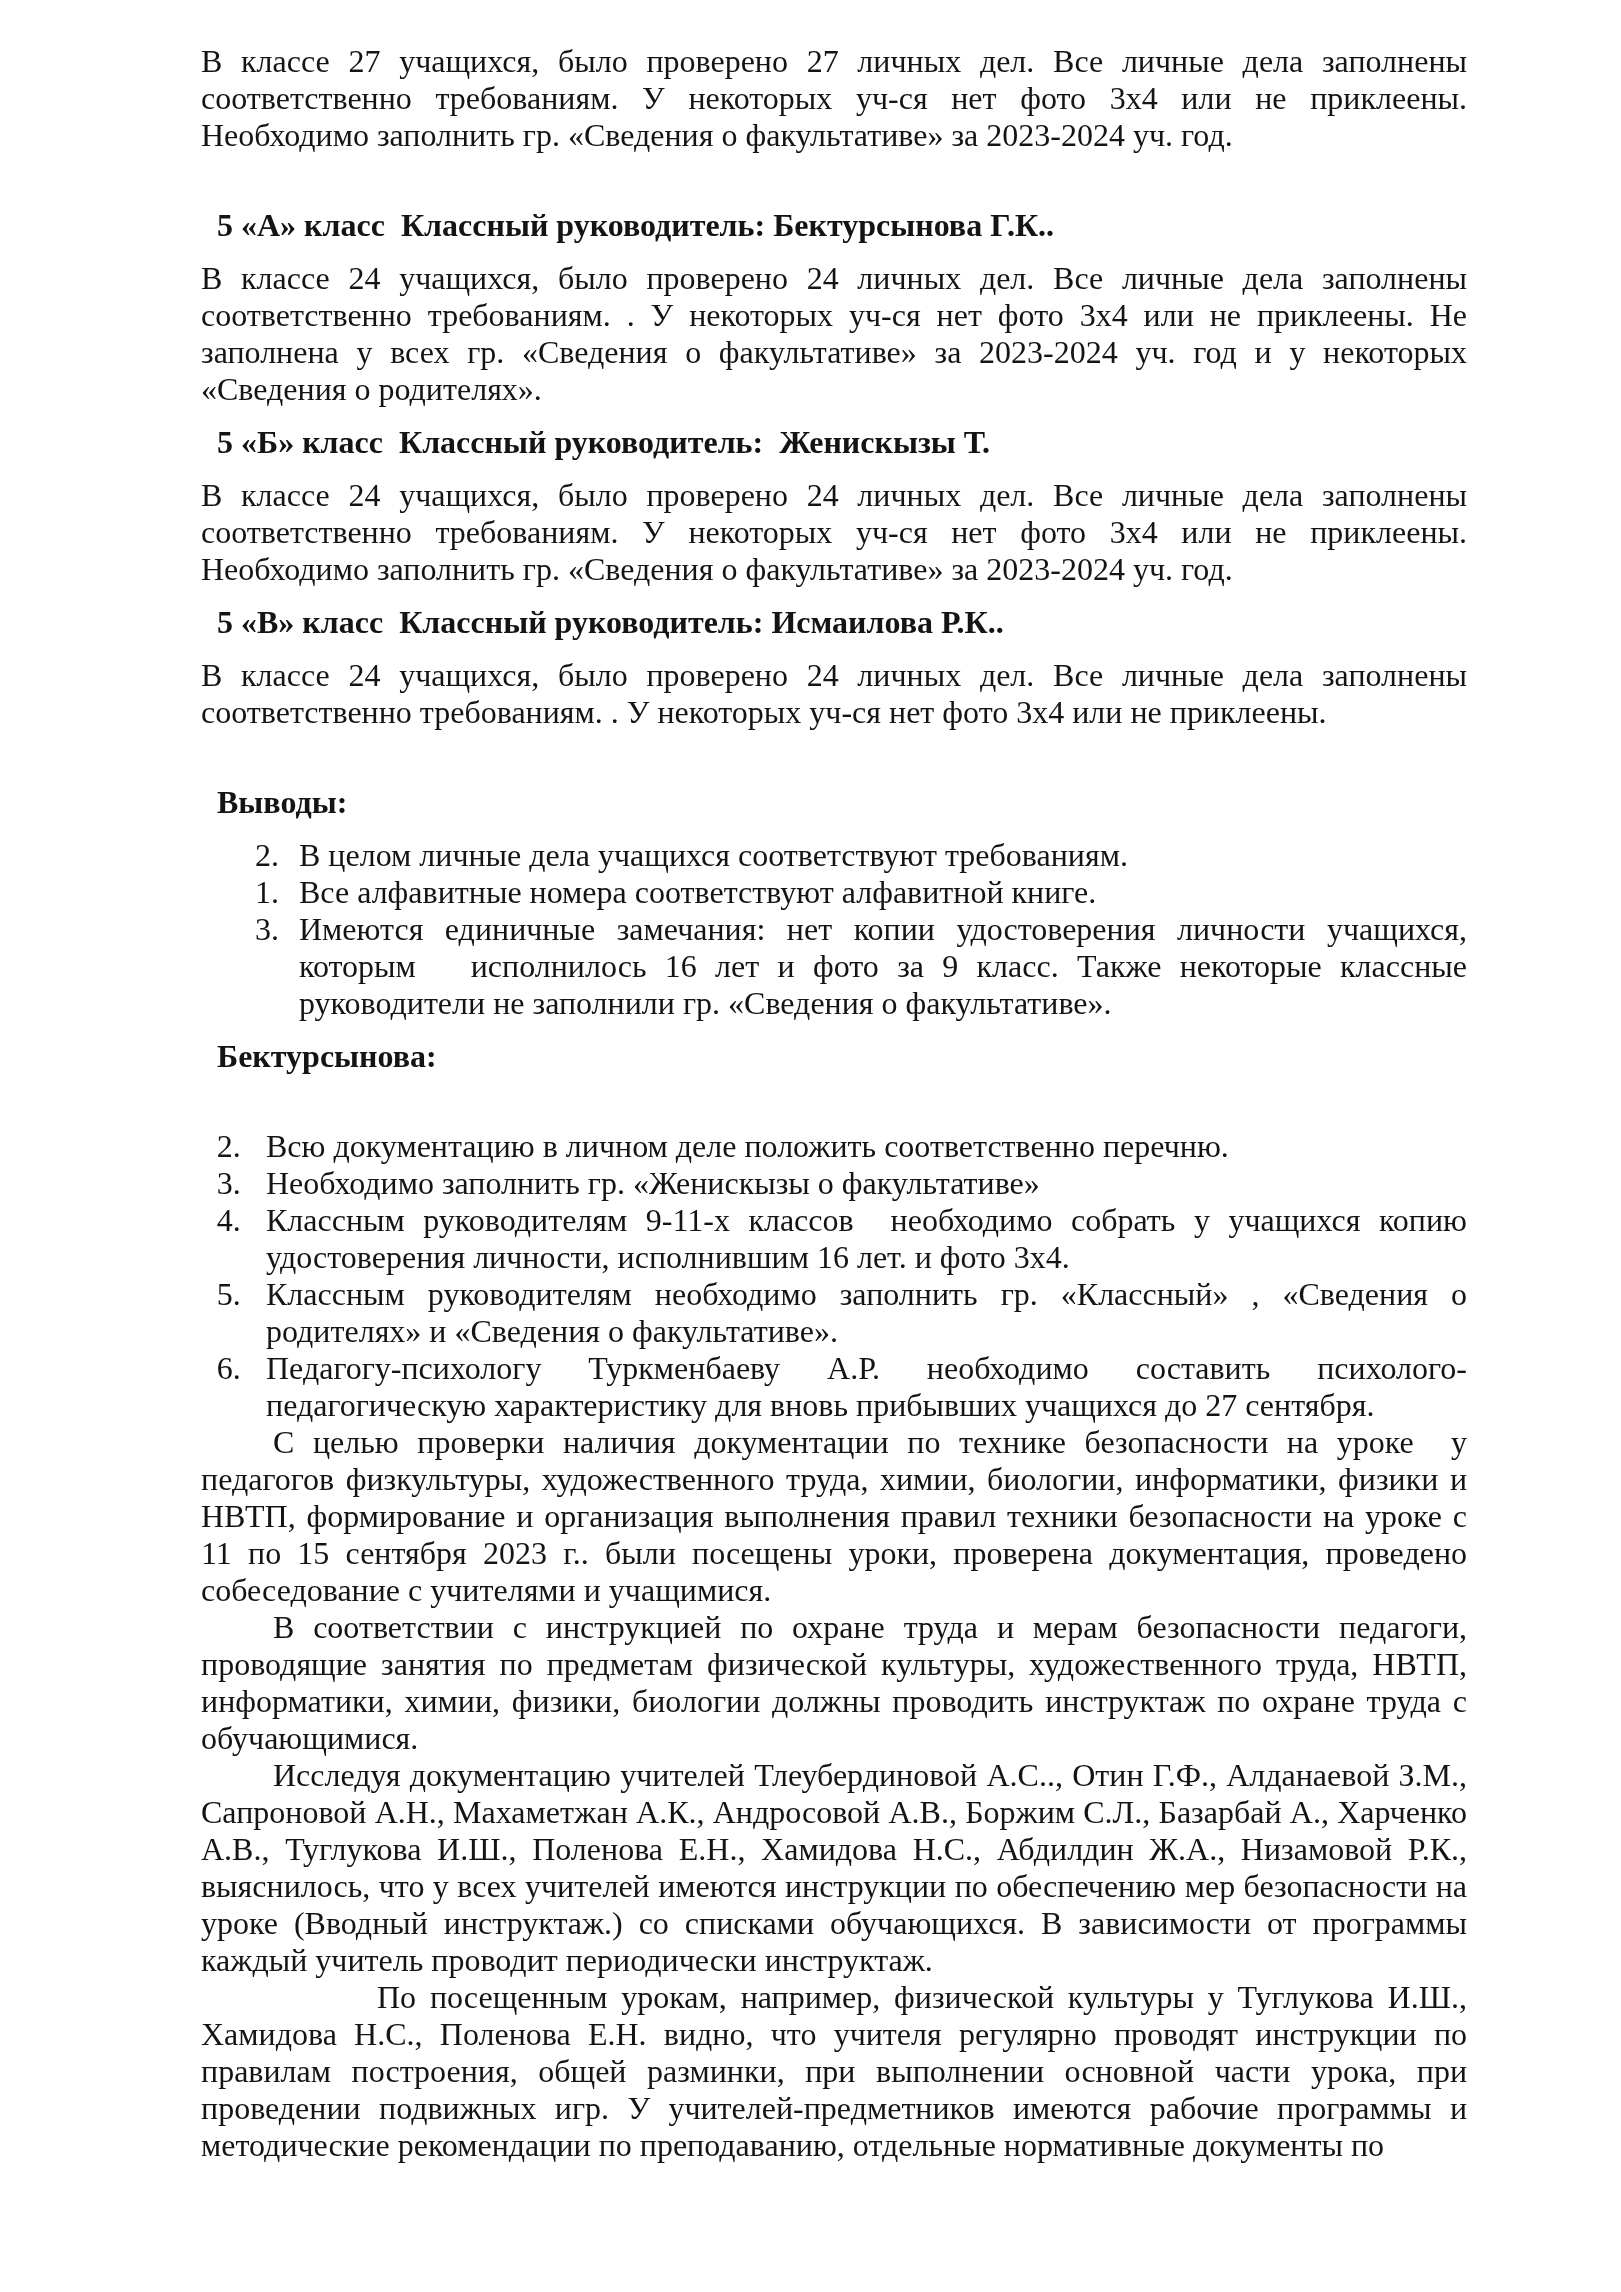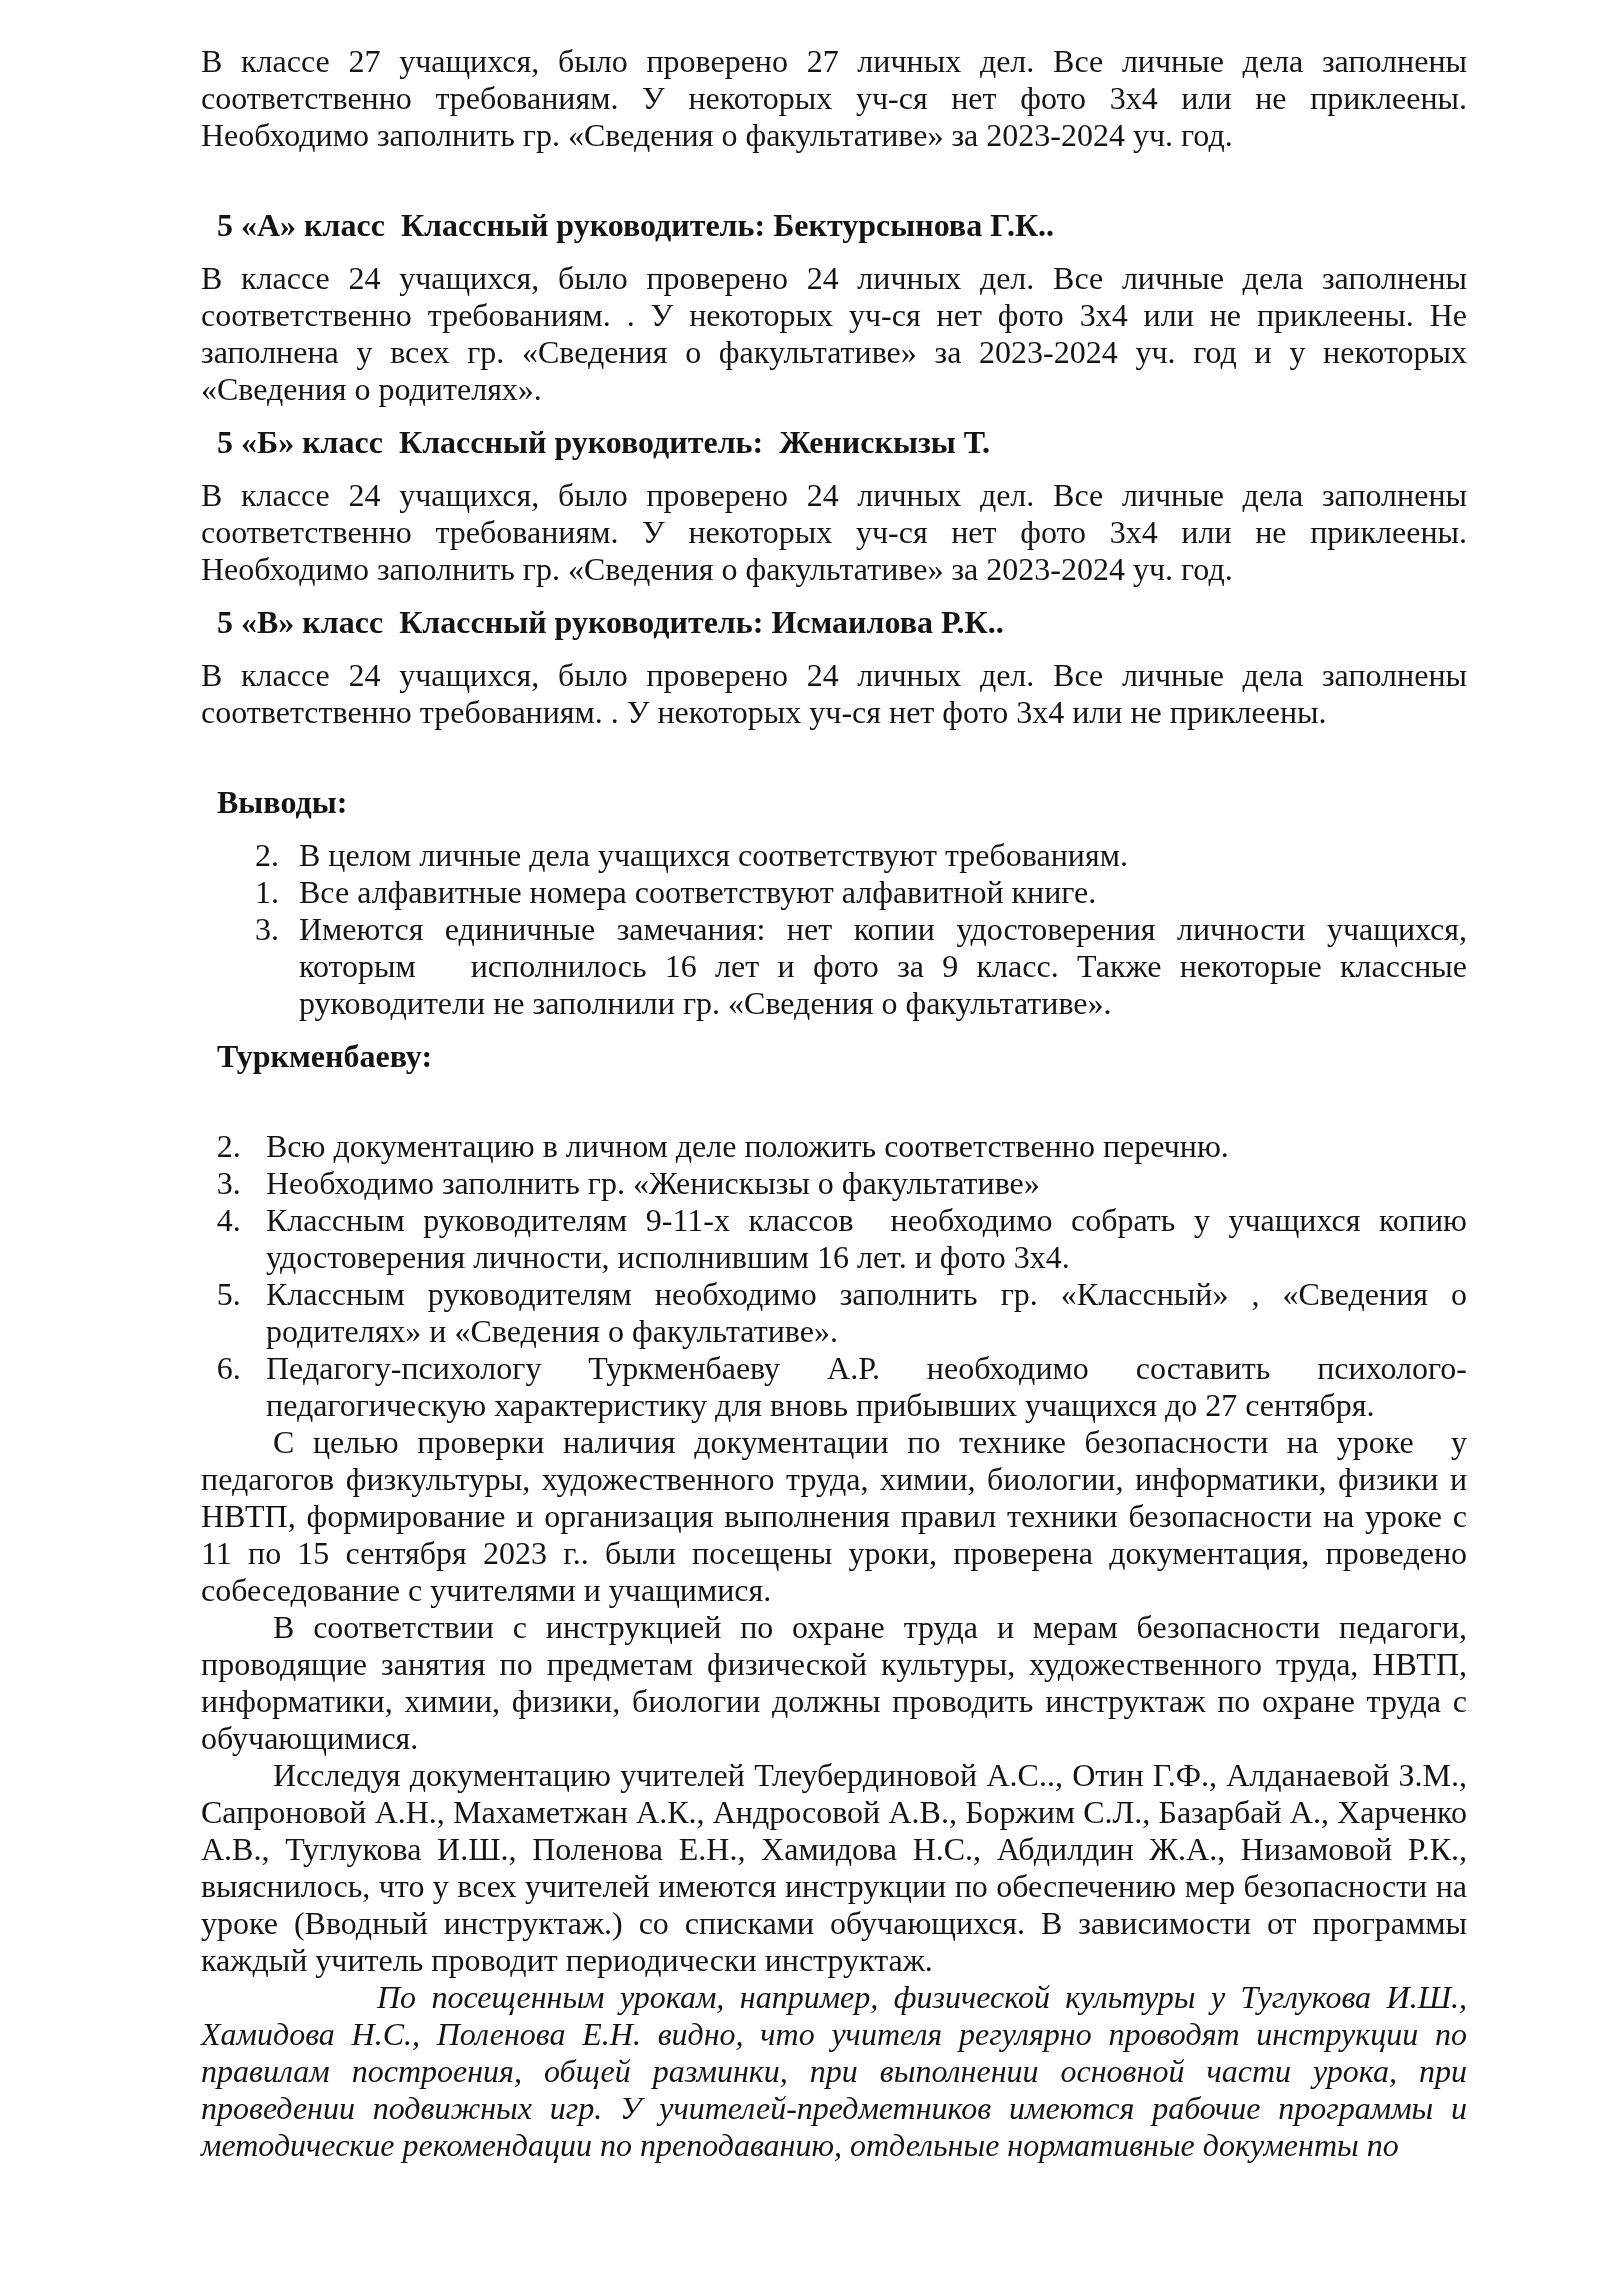--- a/index.html
+++ b/index.html
@@ -16,21 +16,21 @@
     line-height: 37px;
   }
   .content {
     position: absolute;
     left: 201px;
     right: 154px;
     top: 43px;
   }
   .p { margin: 0; text-align: justify; }
   .indent-std { text-indent: 72px; }
-  .indent-big { text-indent: 176px; font-style: italic; }
+  .indent-big { text-indent: 176px; }
   .h { margin: 16px; font-weight: bold; text-align: left; }
   .spacer { height: 37px; }
   .list { margin: 0; }
   .li { position: relative; text-align: justify; }
   .li::before { content: attr(data-num); position: absolute; top: 0; }
   .list-v .li { padding-left: 98px; }
   .list-v .li::before { left: 54px; }
   .list-r .li { padding-left: 65px; }
   .list-r .li::before { left: 15.7px; }
   .align-left { text-align: left; }
@@ -49,21 +49,21 @@
       <div class="p">В классе 24 учащихся, было проверено 24 личных дел. Все личные дела заполнены соответственно требованиям. У некоторых уч-ся нет фото 3х4 или не приклеены. Необходимо заполнить гр. «Сведения о факультативе» за 2023-2024 уч. год.</div>
       <div class="h">5 «В» класс &nbsp;Классный руководитель: Исмаилова Р.К..</div>
       <div class="p">В классе 24 учащихся, было проверено 24 личных дел. Все личные дела заполнены соответственно требованиям. . У некоторых уч-ся нет фото 3х4 или не приклеены.</div>
       <div class="spacer"></div>
       <div class="h">Выводы:</div>
       <div class="list list-v">
         <div class="li" data-num="2.">В целом личные дела учащихся соответствуют требованиям.</div>
         <div class="li" data-num="1.">Все алфавитные номера соответствуют алфавитной книге.</div>
         <div class="li" data-num="3.">Имеются единичные замечания: нет копии удостоверения личности учащихся, которым &nbsp; исполнилось 16 лет и фото за 9 класс. Также некоторые классные руководители не заполнили гр. «Сведения о факультативе».</div>
       </div>
-      <div class="h">Туркменбаеву:</div>
+      <div class="h">Бектурсынова:</div>
       <div class="spacer"></div>
       <div class="list list-r">
         <div class="li align-left" data-num="2.">Всю документацию в личном деле положить соответственно перечню.</div>
         <div class="li align-left" data-num="3.">Необходимо заполнить гр. «Женискызы о факультативе»</div>
         <div class="li" data-num="4.">Классным руководителям 9-11-х классов &nbsp;необходимо собрать у учащихся копию удостоверения личности, исполнившим 16 лет. и фото 3х4.</div>
         <div class="li" data-num="5.">Классным руководителям необходимо заполнить гр. «Классный» , «Сведения о родителях» и «Сведения о факультативе».</div>
         <div class="li" data-num="6.">Педагогу-психологу Туркменбаеву А.Р. необходимо составить психолого-педагогическую характеристику для вновь прибывших учащихся до 27 сентября.</div>
       </div>
       <div class="p indent-std">С целью проверки наличия документации по технике безопасности на уроке &nbsp;у педагогов физкультуры, художественного труда, химии, биологии, информатики, физики и НВТП, формирование и организация выполнения правил техники безопасности на уроке с 11 по 15 сентября 2023 г.. были посещены уроки, проверена документация, проведено собеседование с учителями и учащимися.</div>
       <div class="p indent-std">В соответствии с инструкцией по охране труда и мерам безопасности педагоги, проводящие занятия по предметам физической культуры, художественного труда, НВТП, информатики, химии, физики, биологии должны проводить инструктаж по охране труда с обучающимися.</div>

